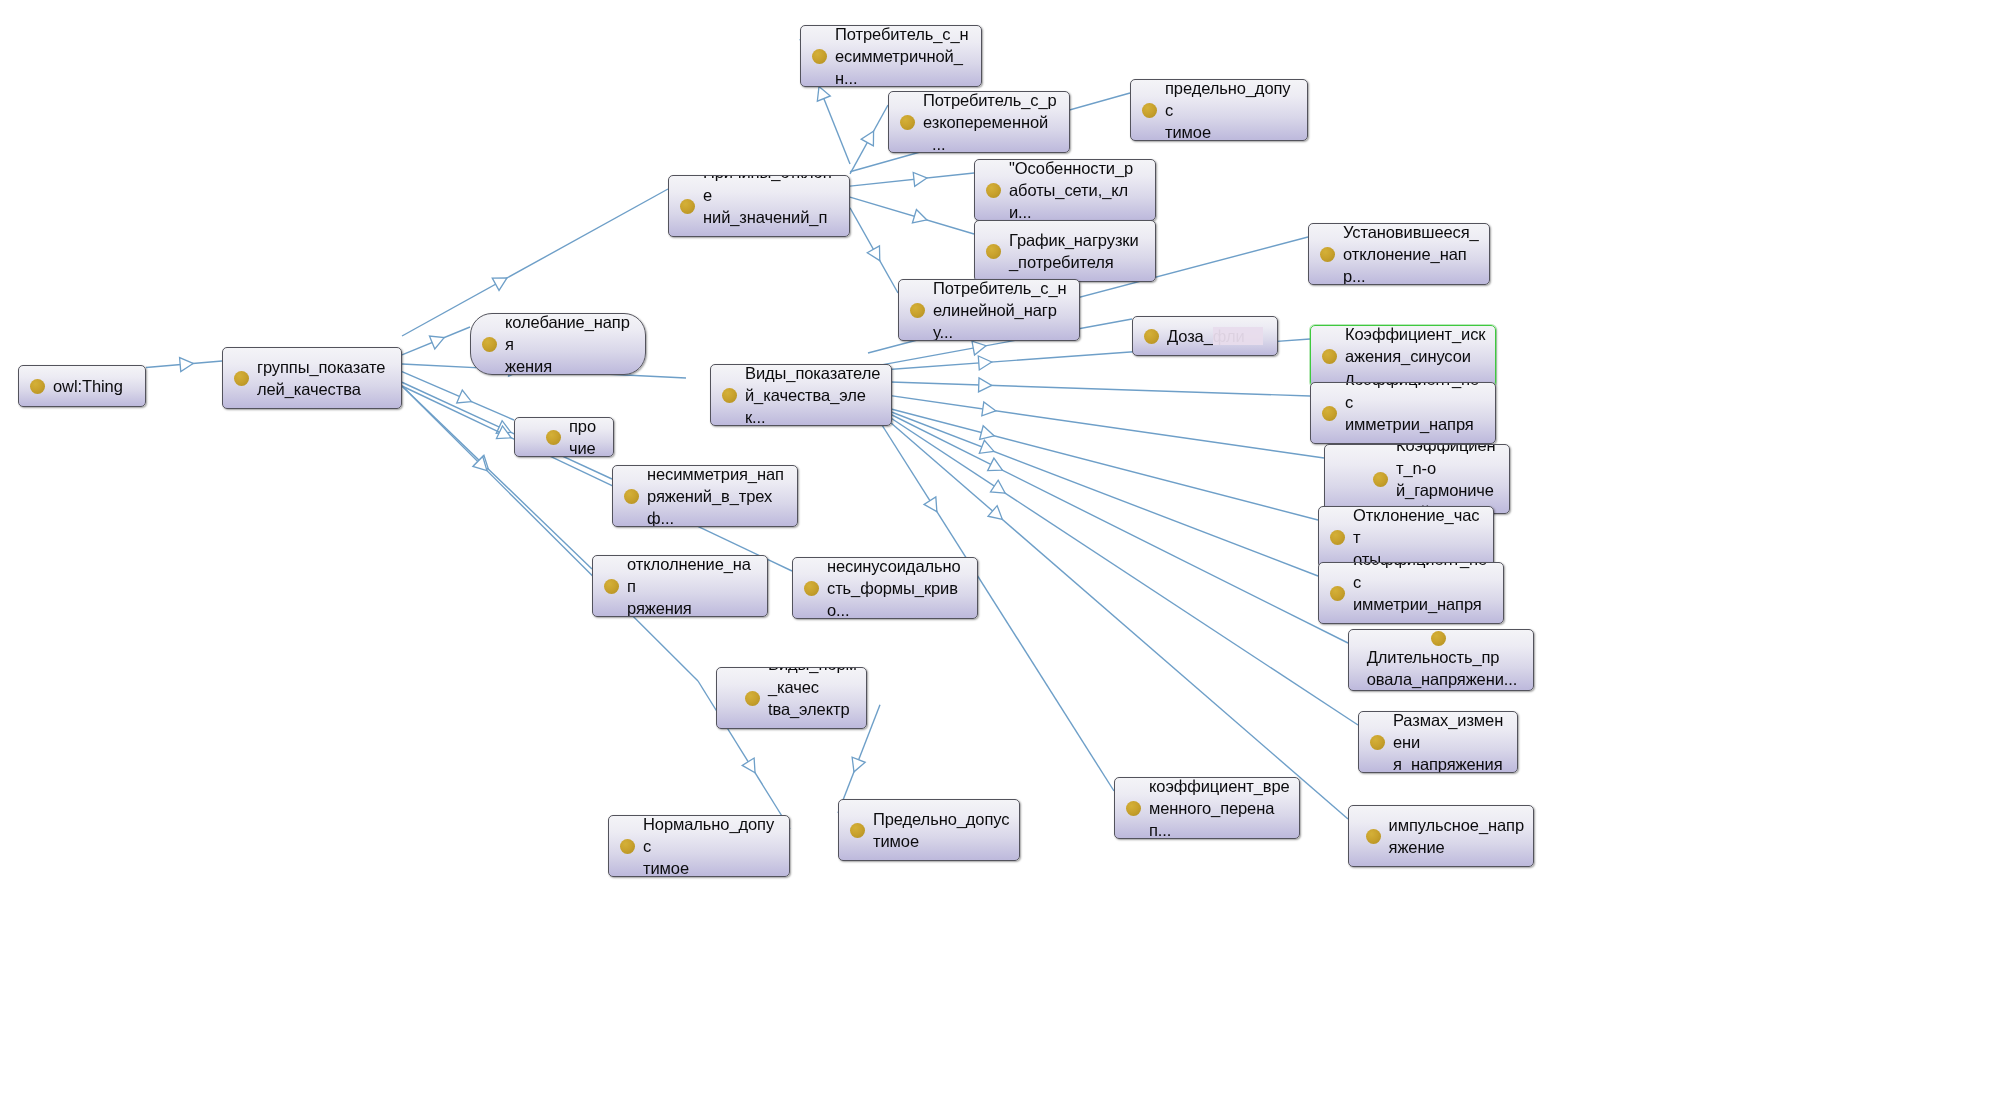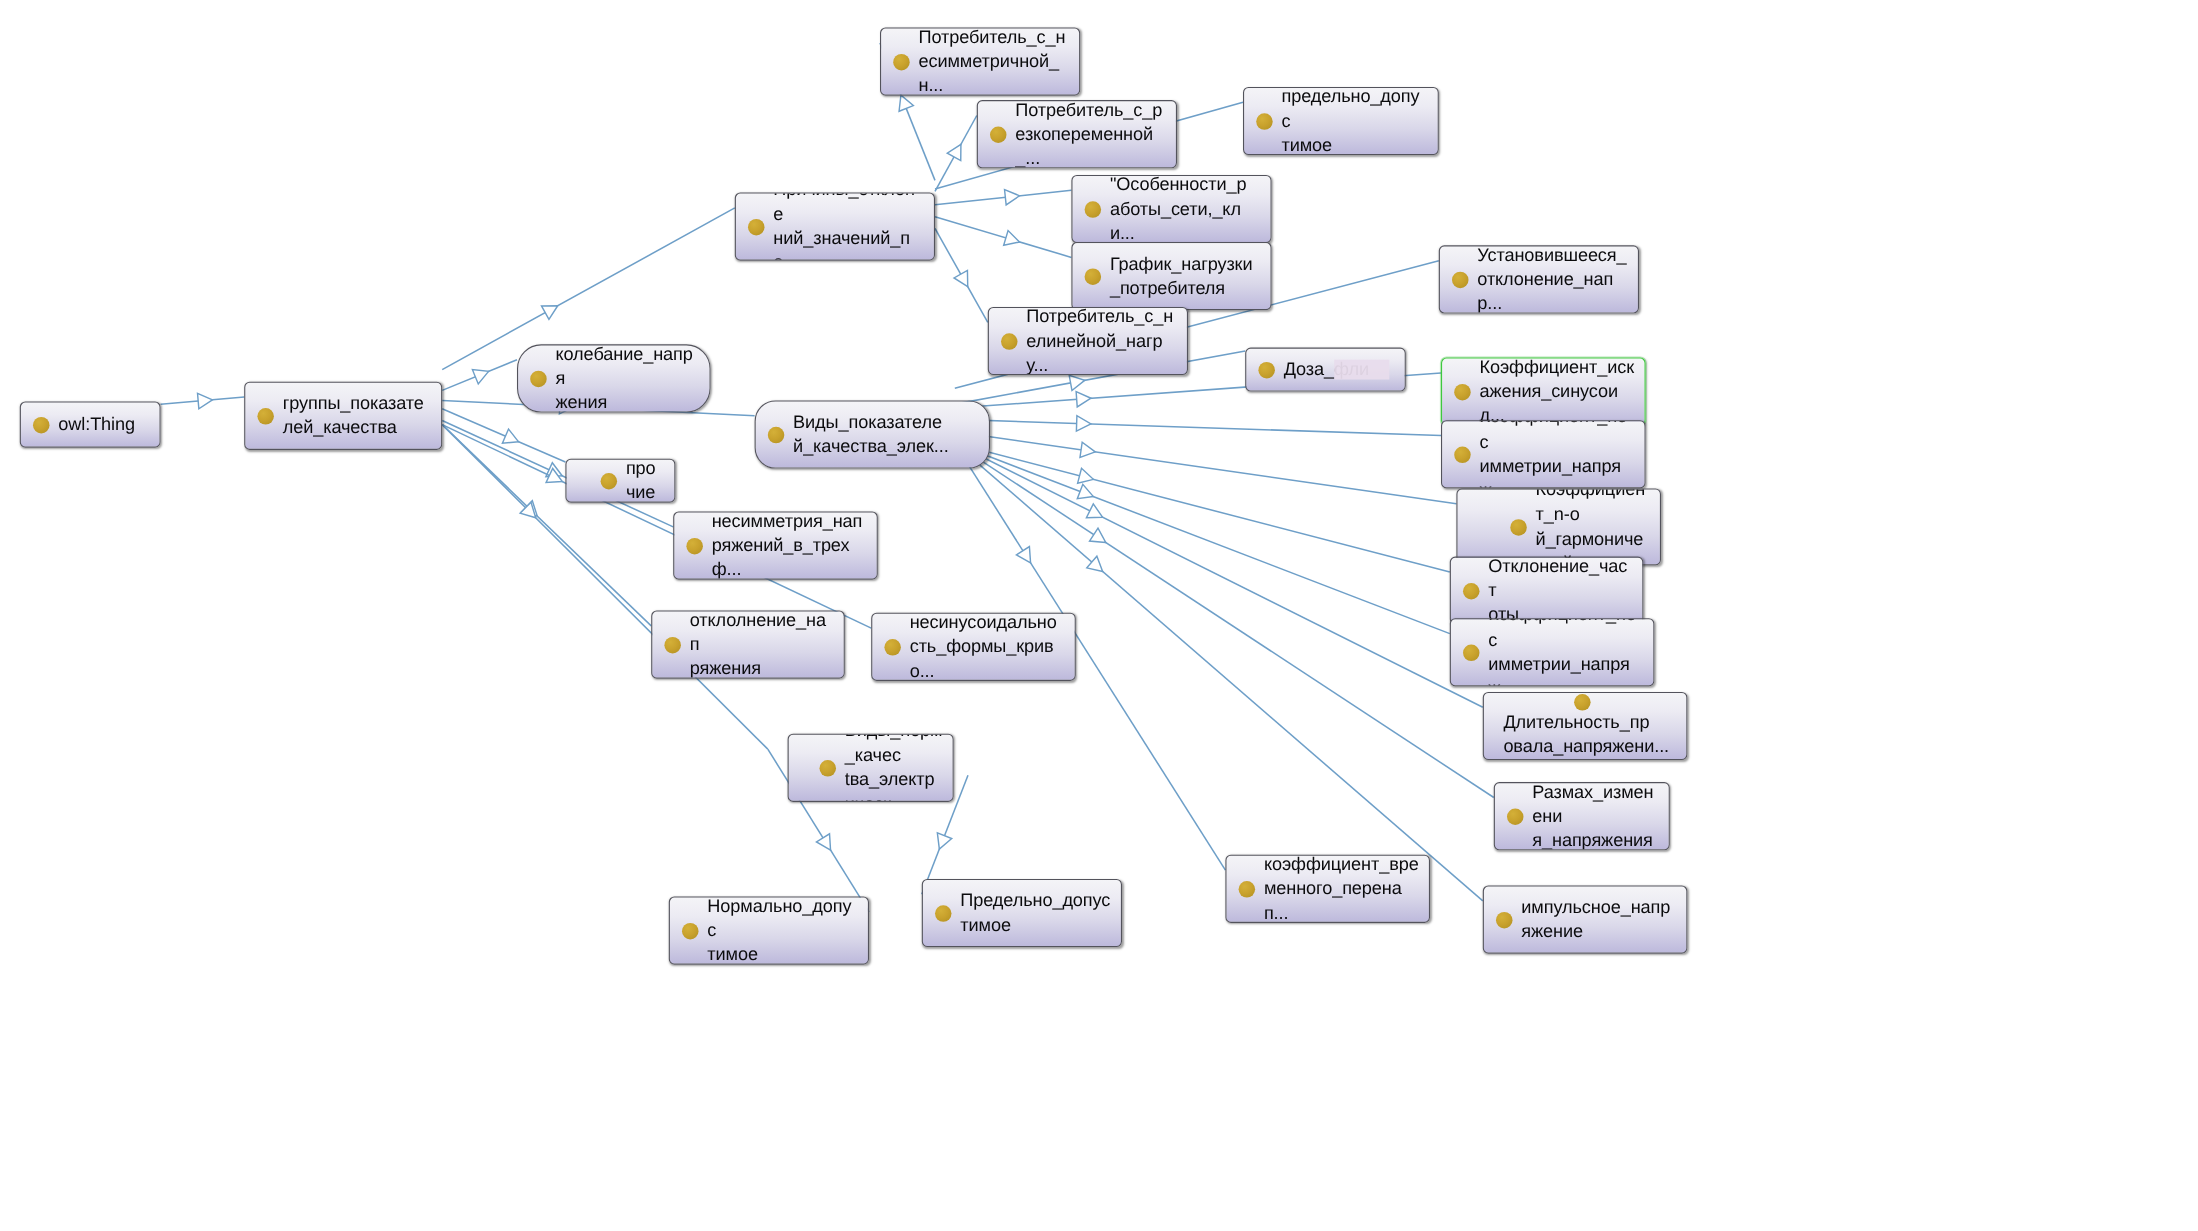--- a/index.html
+++ b/index.html
@@ -227,21 +227,21 @@
       <div class="node" style="left: 1308px; top: 206px; width: 182px; height: 62px;">
         <span class="bullet"></span>
         <span class="label">Установившееся_
 отклонение_напр...</span>
       </div>
       <div class="node" style="left: 470px; top: 296px; width: 176px; height: 62px; border-radius: 22px;">
         <span class="bullet"></span>
         <span class="label">колебание_напря
 жения</span>
       </div>
-      <div class="node" style="left: 686px; top: 347px; width: 214px; height: 62px; border-radius: 19px;">
+      <div class="node" style="left: 710px; top: 347px; width: 182px; height: 62px;">
         <span class="bullet"></span>
         <span class="label">Виды_показателе
 й_качества_элек...</span>
       </div>
       <div class="node" style="left: 1132px; top: 299px; width: 146px; height: 40px;">
         <span class="bullet"></span>
         <span class="label">Доза_фли</span>
         <span class="hl" style="left: 80px; top: 10px; width: 50px; height: 18px;"></span>
       </div>
       <div class="node selected" style="left: 1310px; top: 308px; width: 186px; height: 62px;">
@@ -311,19 +311,19 @@
       <div class="node" style="left: 838px; top: 782px; width: 182px; height: 62px;">
         <span class="bullet"></span>
         <span class="label">Предельно_допус
 тимое</span>
       </div>
       <div class="node" style="left: 1114px; top: 760px; width: 186px; height: 62px;">
         <span class="bullet"></span>
         <span class="label">коэффициент_вре
 менного_перенап...</span>
       </div>
-      <div class="node" style="left: 1348px; top: 788px; width: 186px; height: 62px;">
+      <div class="node" style="left: 1348px; top: 788px; width: 186px; height: 62px; justify-content: flex-end;">
         <span class="bullet"></span>
         <span class="label">импульсное_напр
 яжение</span>
       </div>
     </div>
 </div>
 
 </body></html>

